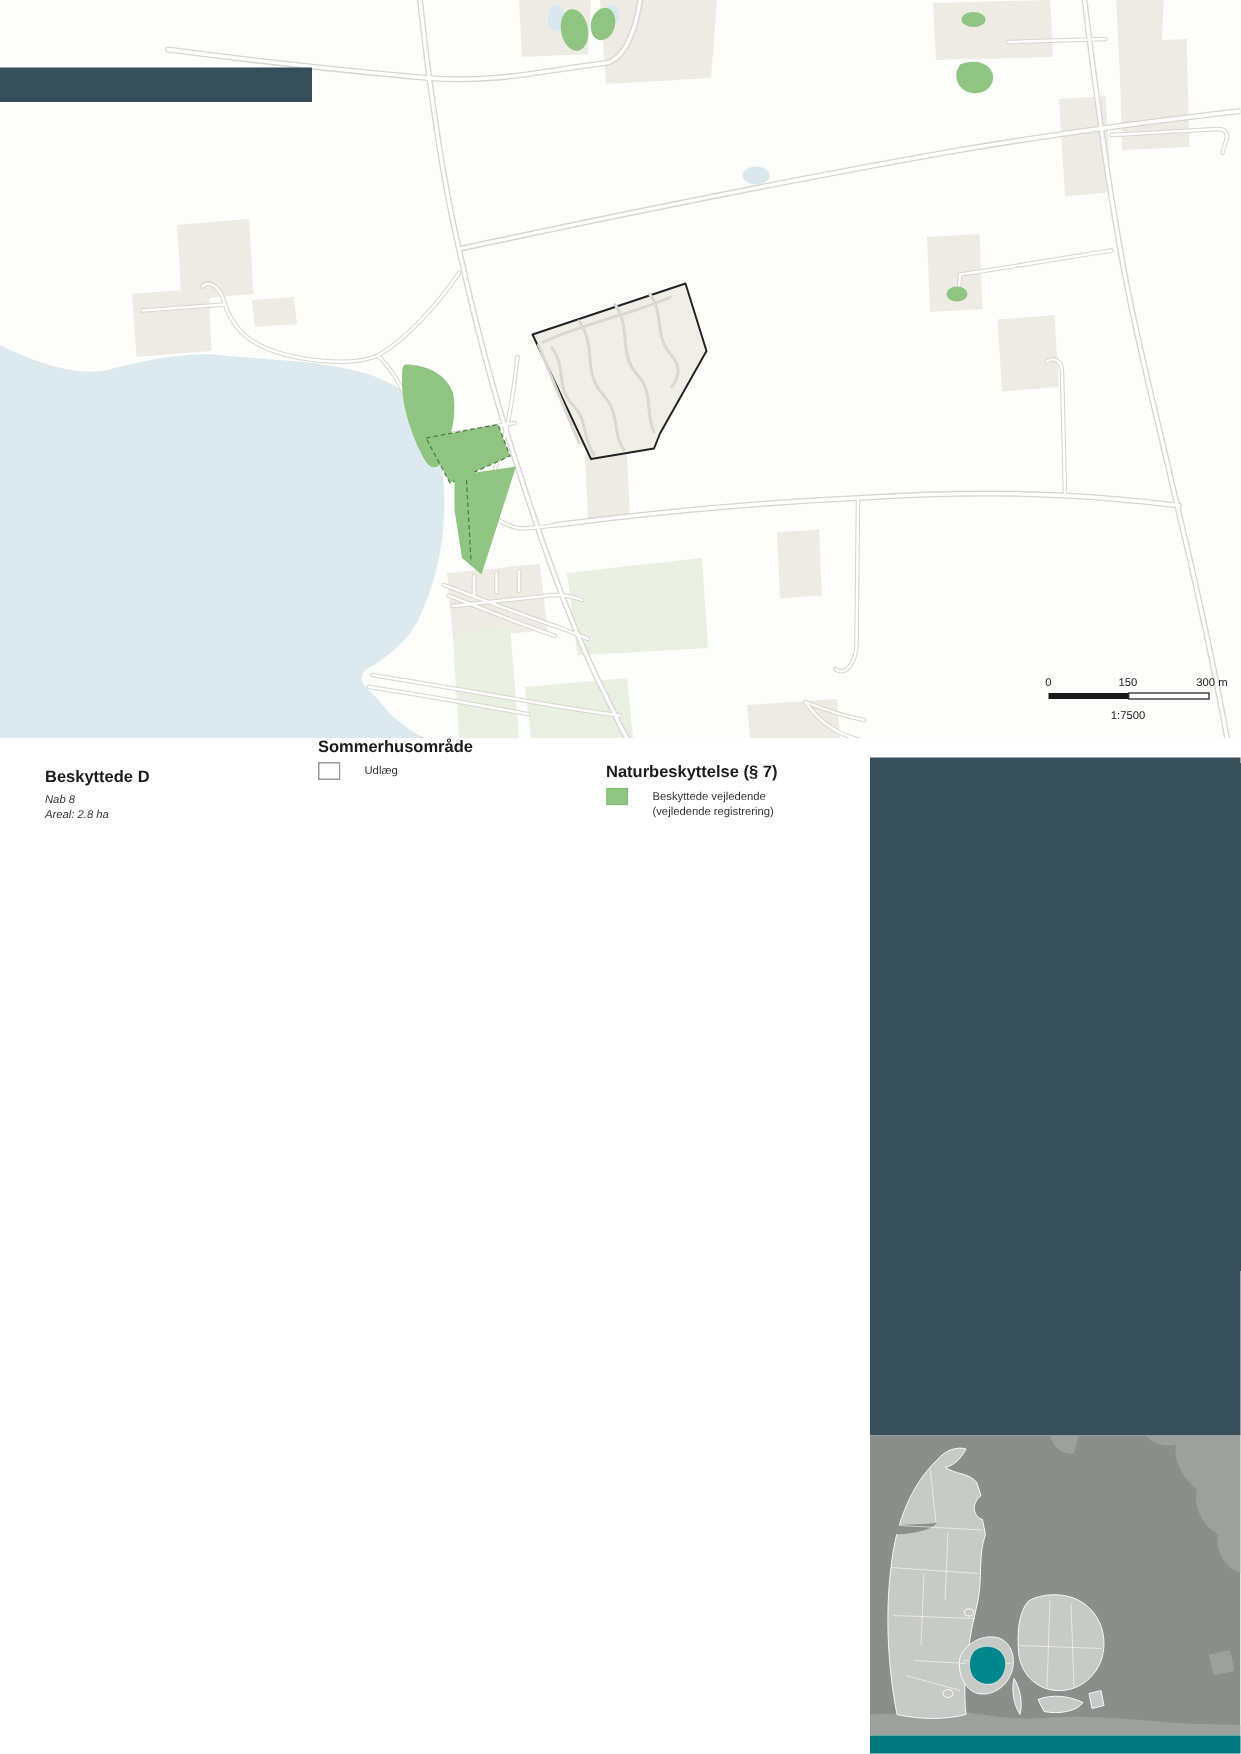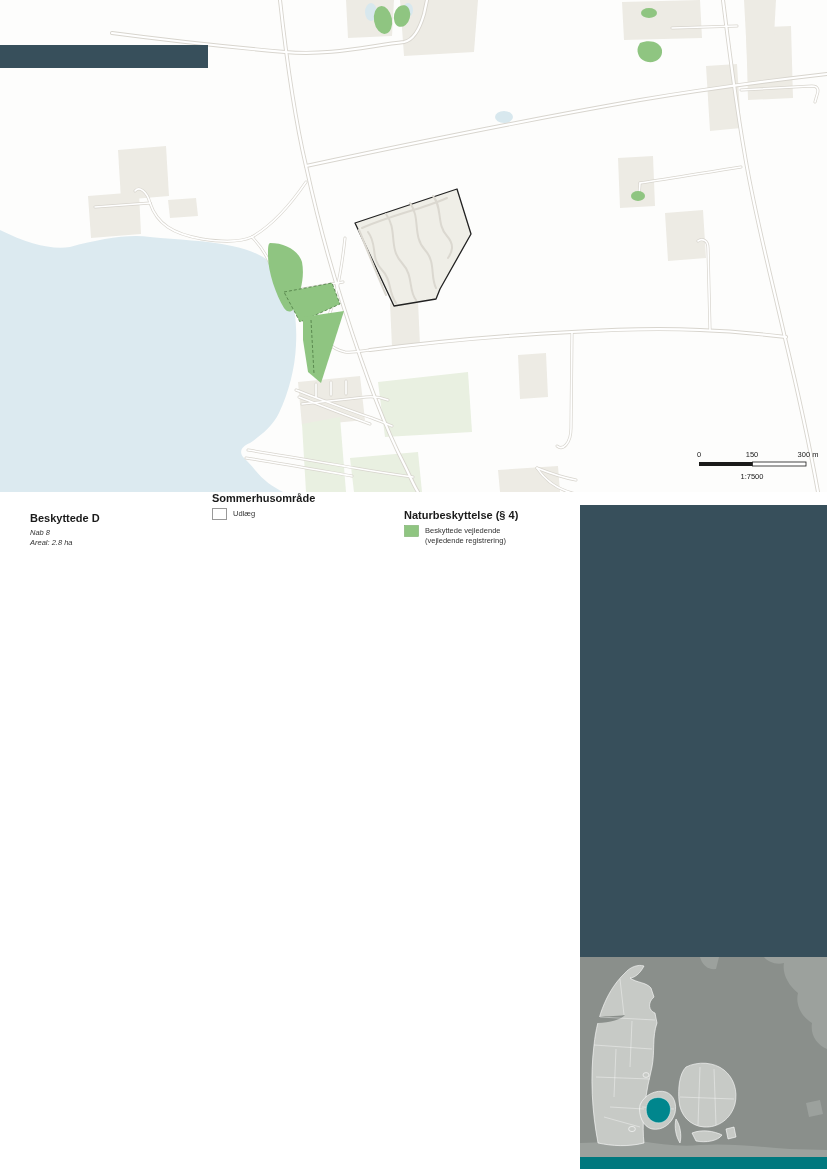--- a/index.html
+++ b/index.html
@@ -18,21 +18,21 @@
   #inset-wrap{left:580px;top:957px;width:247px;height:200px;}
   #footer-bar{left:580px;top:1157px;width:247px;height:12px;background:#00787E;}
 
   
   .legend-col{position:absolute;color:#1a1a1a;}
   #legend-kortbilag{left:30px;top:512px;width:170px;}
   #legend-sommerhus{left:212px;top:492px;width:180px;}
   #legend-natur{left:404px;top:509px;width:175px;}
   .legend-title{font-size:11px;font-weight:bold;margin:0 0 4px 0;}
   .legend-sub{font-size:7.5px;color:#333;line-height:10px;margin:0;font-style:italic;}
-  .legend-item{display:flex;align-items:flex-start;gap:6px;margin-top:2px;}
+  .legend-item{display:flex;align-items:flex-start;gap:16px;margin-top:2px;}
   .legend-item .txt{font-size:7.5px;color:#333;line-height:9.5px;padding-top:1px;}
 
   
   .rc{stroke:#D8D5CE;stroke-width:4;fill:none;stroke-linecap:round;stroke-linejoin:round;}
   .rf{stroke:#FFFFFF;stroke-width:2.2;fill:none;stroke-linecap:round;stroke-linejoin:round;}
   .rc2{stroke:#D8D5CE;stroke-width:3;fill:none;stroke-linecap:round;stroke-linejoin:round;}
   .rf2{stroke:#FFFFFF;stroke-width:1.6;fill:none;stroke-linecap:round;stroke-linejoin:round;}
   .beige{fill:#EDEBE4;}
   .pale{fill:#E9F0E1;}
   .green{fill:#8FC581;}
@@ -229,21 +229,21 @@
   <p class="legend-title">Sommerhusområde</p>
   <div class="legend-item">
     <svg width="15" height="12">
       <rect x="0.5" y="0.5" width="14" height="11" fill="#ffffff" stroke-width="1" stroke="#999999"></rect>
     </svg>
     <span class="txt">Udlæg</span>
   </div>
 </div>
 
 <div id="legend-natur" class="legend-col">
-  <p class="legend-title">Naturbeskyttelse (§ 4)</p>
+  <p class="legend-title">Naturbeskyttelse (§ 7)</p>
   <div class="legend-item">
     <svg width="15" height="12">
       <rect x="0.5" y="0.5" width="14" height="11" stroke="#7AAE6C" stroke-width="0.6" fill="#8FC581"></rect>
     </svg>
     <span class="txt">
       <span>Beskyttede vejledende</span><br>
       <span>(vejledende registrering)</span>
     </span>
   </div>
 </div>

